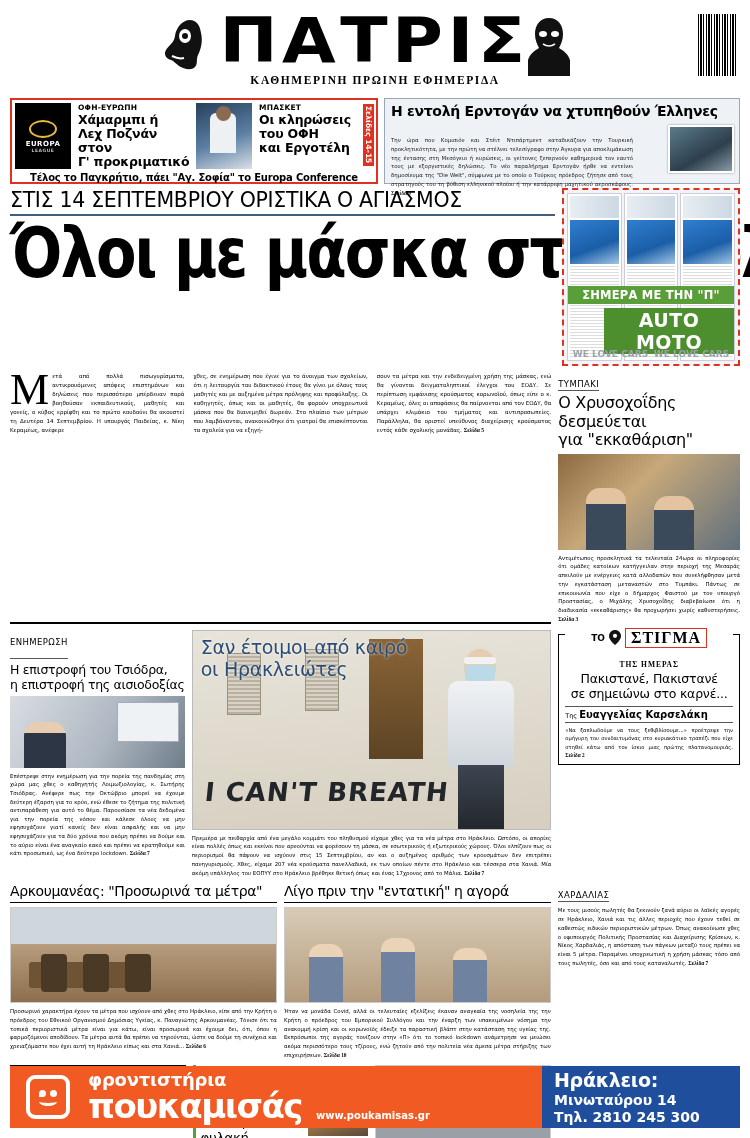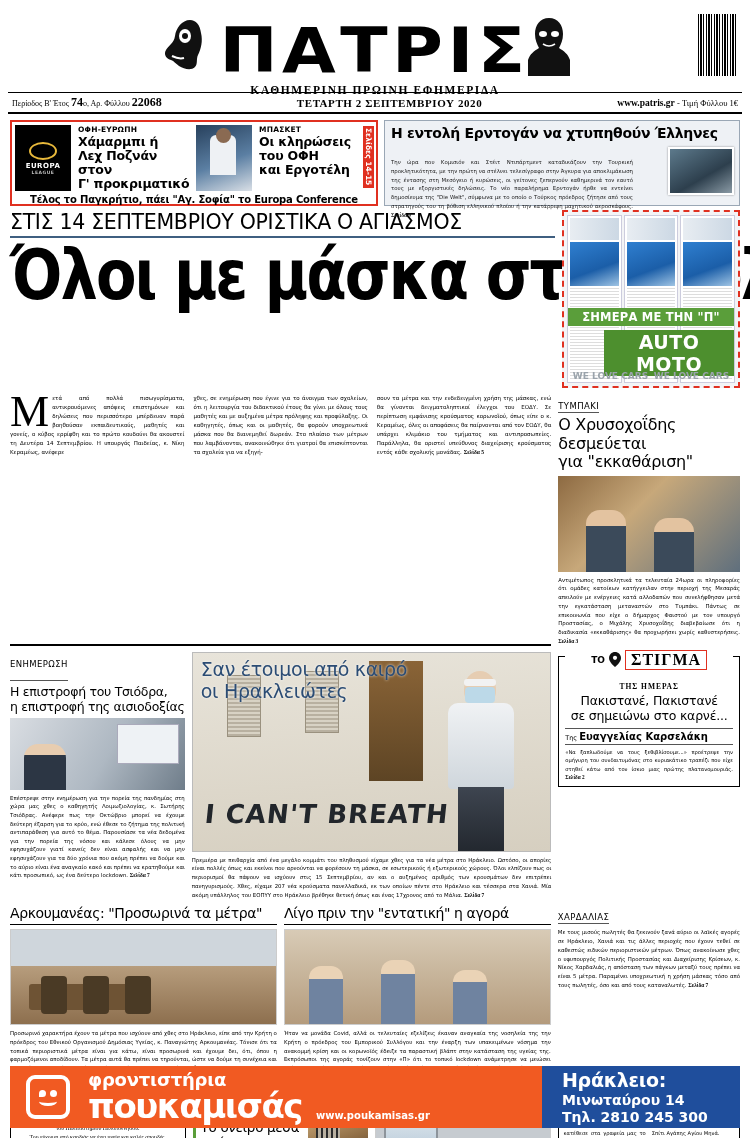--- a/index.html
+++ b/index.html
@@ -10,21 +10,21 @@
     font-family: "DejaVu Sans", "Liberation Sans", sans-serif;
     color: #000;
     overflow: hidden;
   }
   .page { position: relative; width: 750px; height: 1138px; background: #fff; }
 
   
   .masthead { position: relative; height: 92px; }
   .mast-title-wrap {
     display: flex; flex-direction: column; align-items: center;
-    padding-top: 22px;
+    padding-top: 12px;
   }
   .mast-title {
     font-family: "DejaVu Sans", sans-serif;
     font-weight: bold; font-size: 62px; letter-spacing: 4px;
     line-height: 0.95; color: #000;
     transform: scaleX(1.12); transform-origin: center;
   }
   .mast-sub {
     font-family: "Liberation Serif", serif;
     font-weight: bold; font-size: 11.5px; letter-spacing: 1.6px;
@@ -430,21 +430,21 @@
   .fa-text { color: #fff; line-height: 1; }
   .fa-t1 { font-size: 18px; font-weight: bold; letter-spacing: -0.2px; }
   .fa-t2 { font-size: 34px; font-weight: bold; letter-spacing: -1.5px; }
   .fa-url {
     color: #fff; font-size: 10px; font-weight: bold;
     align-self: flex-end; margin-bottom: 7px; margin-left: -4px;
   }
   .fa-blue {
     width: 198px; background: #1f4e9c; color: #fff;
     display: flex; flex-direction: column; justify-content: center;
-    padding-left: 20px; gap: 1px;
+    padding-left: 12px; gap: 1px;
   }
   .fa-city { font-size: 19px; font-weight: bold; color: #fff; letter-spacing: -0.3px; }
   .fa-addr { font-size: 14px; font-weight: bold; }
   .fa-tel { font-size: 14px; font-weight: bold; }
 </style>
 </head>
 <body>
 
 <div class="page">
 
@@ -466,32 +466,20 @@
       <ellipse cx="17" cy="18" rx="4" ry="3" fill="#fff"></ellipse>
       <ellipse cx="29" cy="18" rx="4" ry="3" fill="#fff"></ellipse>
       <path d="M17 28q6 4 12 0" stroke="#fff" stroke-width="1.6" fill="none"></path>
     </svg>
 
     <div class="barcode">
       <div class="barcode-stripes"></div>
     </div>
   </div>
 
-  <div class="mast-rule">
-    <div class="mast-issue">
-      <span>Περίοδος Β' Έτος</span>
-      <span class="big">74</span><span>ο, Αρ. Φύλλου</span>
-      <span class="big">22068</span>
-    </div>
-    <div class="mast-date">ΤΕΤΑΡΤΗ 2 ΣΕΠΤΕΜΒΡΙΟΥ 2020</div>
-    <div class="mast-web">
-      <b>www.patris.gr</b>
-      <span>- Τιμή Φύλλου 1€</span>
-    </div>
-  </div>
 
   <div class="toprow">
 
     <div class="sports-banner">
       <div class="sports-top">
         <div class="el-logo">
           <div class="ring"></div>
           <div class="lbl1">EUROPA</div>
           <div class="lbl2">LEAGUE</div>
         </div>

